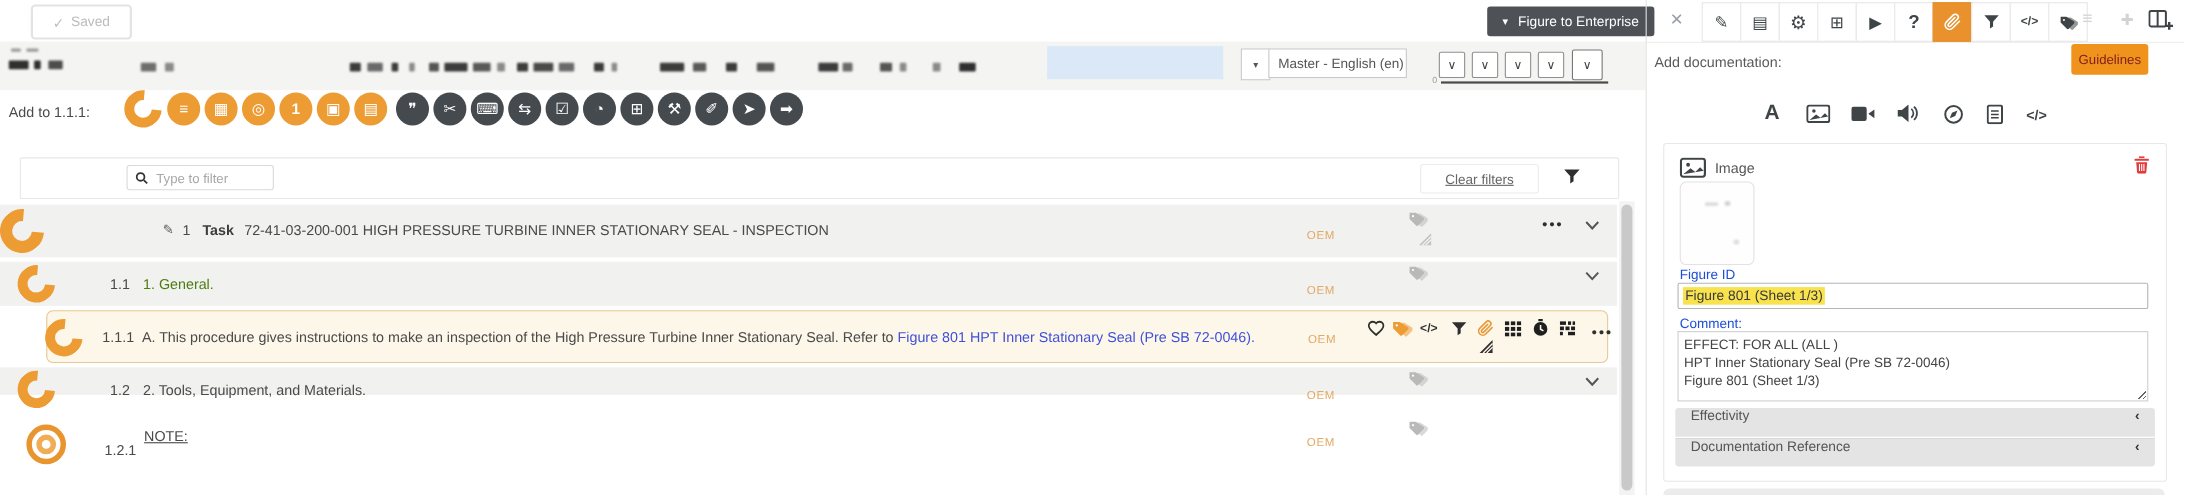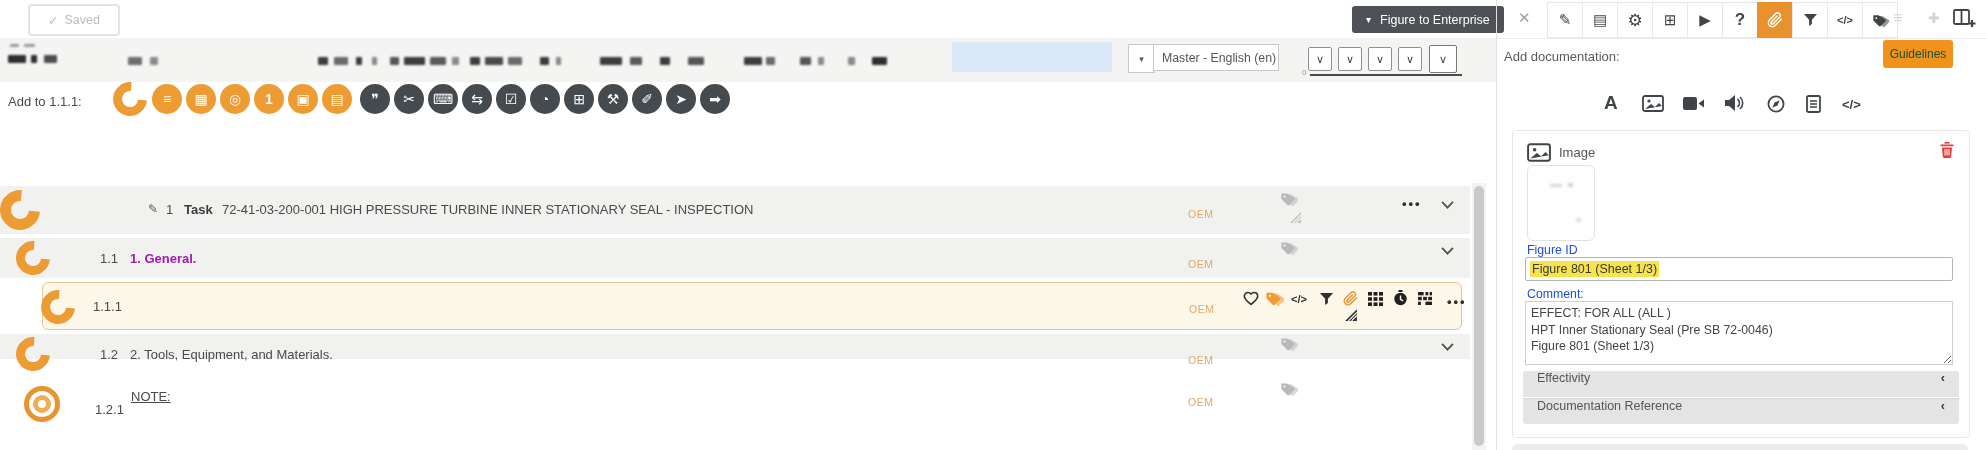--- a/index.html
+++ b/index.html
@@ -43,21 +43,21 @@
   .clear-btn{left:1272px;top:5px;width:106px;height:25px;border:1px solid #ececec;border-radius:3px;
              display:flex;align-items:center;justify-content:center;font-size:12.3px;color:#666;text-decoration:underline;background:#fff;}
   
   .row{left:0;width:1470px;background:#f1f1f0;}
   .oem{font-size:10.5px;letter-spacing:.6px;color:#e2a964;}
   .dots{font-size:13px;color:#2f2f2f;letter-spacing:2px;font-weight:bold;}
   .link{color:#4150d8;}
   .rownum{color:#4a4a4a;}
   
   #divider{left:1496px;top:0;width:1px;height:450px;background:#e3e3e3;}
-  .guidelines{left:1883px;top:40px;width:70px;height:28px;background:#f0931d;border-radius:3px;color:#14532d;
+  .guidelines{left:1883px;top:40px;width:70px;height:28px;background:#f0931d;border-radius:3px;color:#7f1d1d;
               display:flex;align-items:center;justify-content:center;font-size:12px;}
   .doc-ic{color:#3f4447;font-weight:bold;}
   #card{left:1512px;top:130px;width:456px;height:306px;border:1px solid #e8e8e8;border-radius:3px;background:#fff;}
   .thumb{left:14px;top:34px;width:66px;height:74px;border:1px solid #e2e2e2;border-radius:6px;background:#fefefe;}
   .lbl{color:#1d4ed8;font-size:12.3px;}
   .fid-input{left:12px;top:126px;width:428px;height:24px;border:1px solid #b5b5b5;border-radius:2px;background:#fff;
              display:flex;align-items:center;padding-left:4px;box-sizing:border-box;}
   .hl{background:#f8e34f;color:#3a3a3a;font-size:12.5px;padding:1px 2px;}
   .cmt{left:12px;top:170px;width:428px;height:64px;border:1px solid #cfcfcf;font-family:"Liberation Sans",sans-serif;
        font-size:12.3px;line-height:16.5px;color:#444;padding:3px 5px;box-sizing:border-box;resize:vertical;background:#fff;}
@@ -242,20 +242,37 @@
   <div class="abs circ dark" style="left:632px;top:84px;">
       <span>✐</span>
     </div>
   <div class="abs circ dark" style="left:666px;top:84px;">
       <span>➤</span>
     </div>
   <div class="abs circ dark" style="left:700px;top:84px;">
       <span>➡</span>
     </div>
 
+  <div id="filterbar" class="abs">
+    <div class="abs searchbox">
+      <span style="color:#333;">
+        <svg width="12" height="12" viewBox="0 0 15 15" fill="none" stroke="currentColor" stroke-width="2">
+            <circle cx="6" cy="6" r="4.4"></circle>
+            <line x1="9.6" y1="9.6" x2="13.5" y2="13.5"></line>
+          </svg>
+      </span>
+      <input placeholder="Type to filter" style="">
+    </div>
+    <div class="abs clear-btn">Clear filters</div>
+    <div class="abs" style="left:1402px;top:9px;color:#2f2f2f;">
+      <svg width="16" height="15" viewBox="0 0 16 15">
+          <path d="M1 1h14l-5.5 6.2v4.6l-3 2V7.2z" fill="currentColor"></path>
+        </svg>
+    </div>
+  </div>
 
   <div class="abs row" style="top:186px;height:48px;">
     <div class="abs crescent" style="left:0px;top:4px;width:40px;height:40px;border-width:11px;"></div>
     <span class="abs" style="left:148px;top:16px;color:#555;font-size:12px;">✎</span>
     <span class="abs rownum" style="left:166px;top:16px;">1</span>
     <span class="abs" style="left:184px;top:16px;font-weight:bold;color:#3d3d3d;">Task</span>
     <span class="abs" style="left:222px;top:16px;color:#4a4a4a;">72-41-03-200-001 HIGH PRESSURE TURBINE INNER STATIONARY SEAL - INSPECTION</span>
     <span class="abs oem" style="left:1188px;top:22px;">OEM</span>
     <span class="abs" style="left:1280px;top:5px;color:#b9b9b9;">
       <svg width="18" height="16" viewBox="0 0 26 22" fill="currentColor">
@@ -275,39 +292,40 @@
     <span class="abs" style="left:1440px;top:14px;color:#555;">
       <svg width="15" height="10" viewBox="0 0 16 11" fill="none" stroke="currentColor" stroke-width="2">
           <polyline points="2,2 8,8.5 14,2"></polyline>
         </svg>
     </span>
   </div>
 
   <div class="abs row" style="top:238px;height:40px;">
     <div class="abs crescent" style="left:16px;top:3px;width:34px;height:34px;"></div>
     <span class="abs rownum" style="left:100px;top:13px;">1.1</span>
-    <span class="abs" style="left:130px;top:13px;color:#a21caf;font-weight:bold;">1. General.</span>
+    <span class="abs" style="left:130px;top:13px;color:#4d7c0f;">1. General.</span>
     <span class="abs oem" style="left:1188px;top:20px;">OEM</span>
     <span class="abs" style="left:1280px;top:2px;color:#b9b9b9;">
       <svg width="18" height="16" viewBox="0 0 26 22" fill="currentColor">
           <path d="M24.6 11.4l-7.2 7.2a2 2 0 0 1-2.8 0L6 10V2h8l10.6 6.6a2 2 0 0 1 0 2.8z" opacity=".55" transform="translate(2,2)"></path>
           <path d="M20.6 12.4l-7.2 7.2a2 2 0 0 1-2.8 0L2 11V3h8l10.6 6.6a2 2 0 0 1 0 2.8z"></path>
           <circle cx="6.6" cy="7.4" r="1.4" fill="#fff"></circle>
         </svg>
     </span>
     <span class="abs" style="left:1440px;top:8px;color:#555;">
       <svg width="15" height="10" viewBox="0 0 16 11" fill="none" stroke="currentColor" stroke-width="2">
           <polyline points="2,2 8,8.5 14,2"></polyline>
         </svg>
     </span>
   </div>
 
   <div class="abs" style="left:42px;top:282px;width:1420px;height:48px;background:#fdf7ea;border:1px solid #e7c793;border-radius:6px;box-sizing:border-box;">
     <div class="abs crescent" style="left:-2px;top:7px;width:34px;height:34px;"></div>
     <span class="abs rownum" style="left:50px;top:16px;">1.1.1</span>
+    <span class="abs" style="left:86px;top:16px;width:1060px;white-space:nowrap;color:#4a4a4a;"><span>A. This procedure gives instructions to make an inspection of the High Pressure Turbine Inner Stationary Seal. Refer to </span><span class="link">Figure 801 HPT Inner Stationary Seal (Pre SB 72-0046).</span></span>
     <span class="abs oem" style="left:1146px;top:20px;">OEM</span>
     <span class="abs" style="left:1200px;top:8px;color:#2f2f2f;">
       <svg width="16" height="15" viewBox="0 0 24 22" fill="none" stroke="currentColor" stroke-width="2.4">
           <path d="M12 20l-1.4-1.3C5.4 14.4 2 11.3 2 7.5 2 4.4 4.4 2 7.5 2c1.7 0 3.4.8 4.5 2.1C13.1 2.8 14.8 2 16.5 2 19.6 2 22 4.4 22 7.5c0 3.8-3.4 6.9-8.6 11.2L12 20z"></path>
         </svg>
     </span>
     <span class="abs" style="left:1222px;top:7px;color:#ed9b33;">
       <svg width="19" height="17" viewBox="0 0 26 22" fill="currentColor">
           <path d="M24.6 11.4l-7.2 7.2a2 2 0 0 1-2.8 0L6 10V2h8l10.6 6.6a2 2 0 0 1 0 2.8z" opacity=".55" transform="translate(2,2)"></path>
           <path d="M20.6 12.4l-7.2 7.2a2 2 0 0 1-2.8 0L2 11V3h8l10.6 6.6a2 2 0 0 1 0 2.8z"></path>

